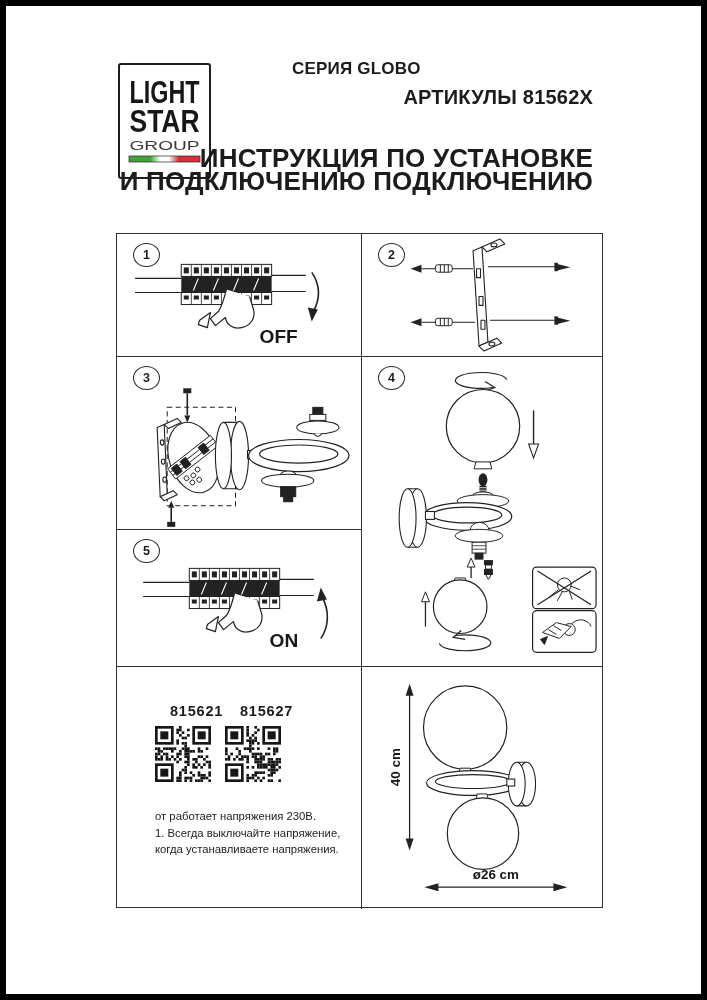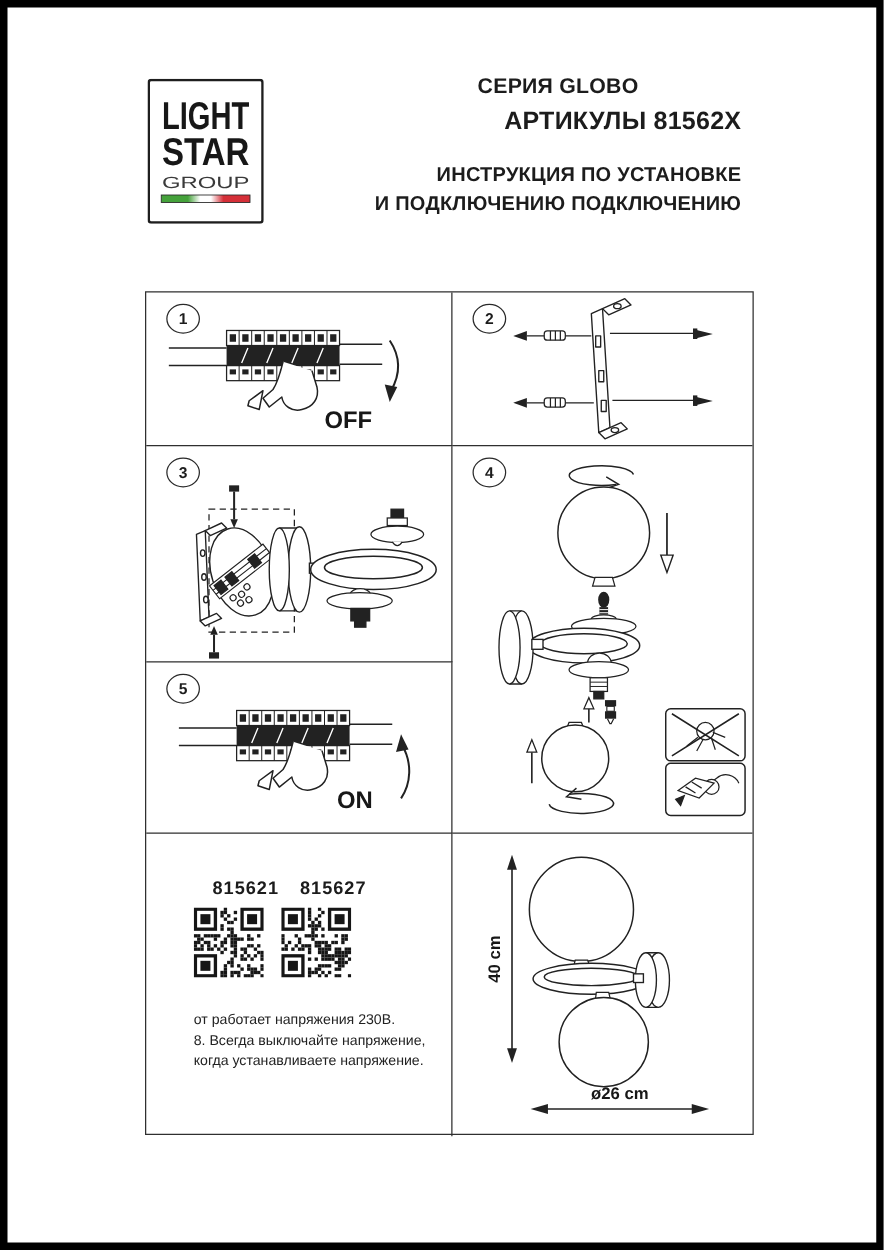--- a/index.html
+++ b/index.html
@@ -6,21 +6,21 @@
   .page{
     position:relative;width:707px;height:1000px;margin:0 auto;
     background:#ffffff;border:6px solid #000000;box-sizing:border-box;
     font-family:"Liberation Sans",sans-serif;color:#1c1c1c;overflow:hidden;
   }
   
   .logo{position:absolute;left:112px;top:57px;width:93px;height:116px;}
   .titles{position:absolute;top:53px;right:108px;text-align:right;}
   .t-series{font-size:17px;font-weight:700;letter-spacing:.2px;text-align:center;}
   .t-articles{font-size:20px;font-weight:700;margin-top:7px;letter-spacing:.2px;}
-  .t-main{font-size:16px;font-weight:700;line-height:23px;margin-top:20px;letter-spacing:.2px;}
+  .t-main{font-size:26px;font-weight:700;line-height:23px;margin-top:38px;letter-spacing:.2px;}
   
   .grid{position:absolute;left:110px;top:227px;width:487px;height:675px;
         border:1.6px solid #2f2f2f;box-sizing:border-box;}
   .panel{position:absolute;box-sizing:border-box;}
   .b-r{border-right:1.6px solid #2f2f2f;}
   .b-b{border-bottom:1.6px solid #2f2f2f;}
   .p1{left:0;top:0;width:245px;height:123px;}
   .p2{left:245px;top:0;right:0;height:123px;}
   .p3{left:0;top:123px;width:245px;height:173px;}
   .p4{left:245px;top:123px;right:0;height:310px;}
@@ -623,22 +623,22 @@
             <rect x="37.33333333333333" y="0" width="18.666666666666664" height="18.666666666666664" fill="#161616"></rect>
             <rect x="40" y="2.6666666666666665" width="13.333333333333332" height="13.333333333333332" fill="#fff"></rect>
             <rect x="42.666666666666664" y="5.333333333333333" width="8" height="8" fill="#161616"></rect>
             <rect x="0" y="37.33333333333333" width="18.666666666666664" height="18.666666666666664" fill="#161616"></rect>
             <rect x="2.6666666666666665" y="40" width="13.333333333333332" height="13.333333333333332" fill="#fff"></rect>
             <rect x="5.333333333333333" y="42.666666666666664" width="8" height="8" fill="#161616"></rect>
           </svg>
       </div>
       <div class="notes">
         <div>от работает напряжения 230В.</div>
-        <div>8. Всегда выключайте напряжение,</div>
-        <div>когда устанавливаете напряжение.</div>
+        <div>1. Всегда выключайте напряжение,</div>
+        <div>когда устанавливаете напряжения.</div>
       </div>
     </section>
 
     <section class="panel pdiag">
       <svg class="draw" viewBox="0 0 242 242">
 
         <g>
           <path d="M48 22 V178" stroke="#222" stroke-width="1.3"></path>
           <polygon points="44,28 52,28 48,16" fill="#222"></polygon>
           <polygon points="44,172 52,172 48,184" fill="#222"></polygon>

